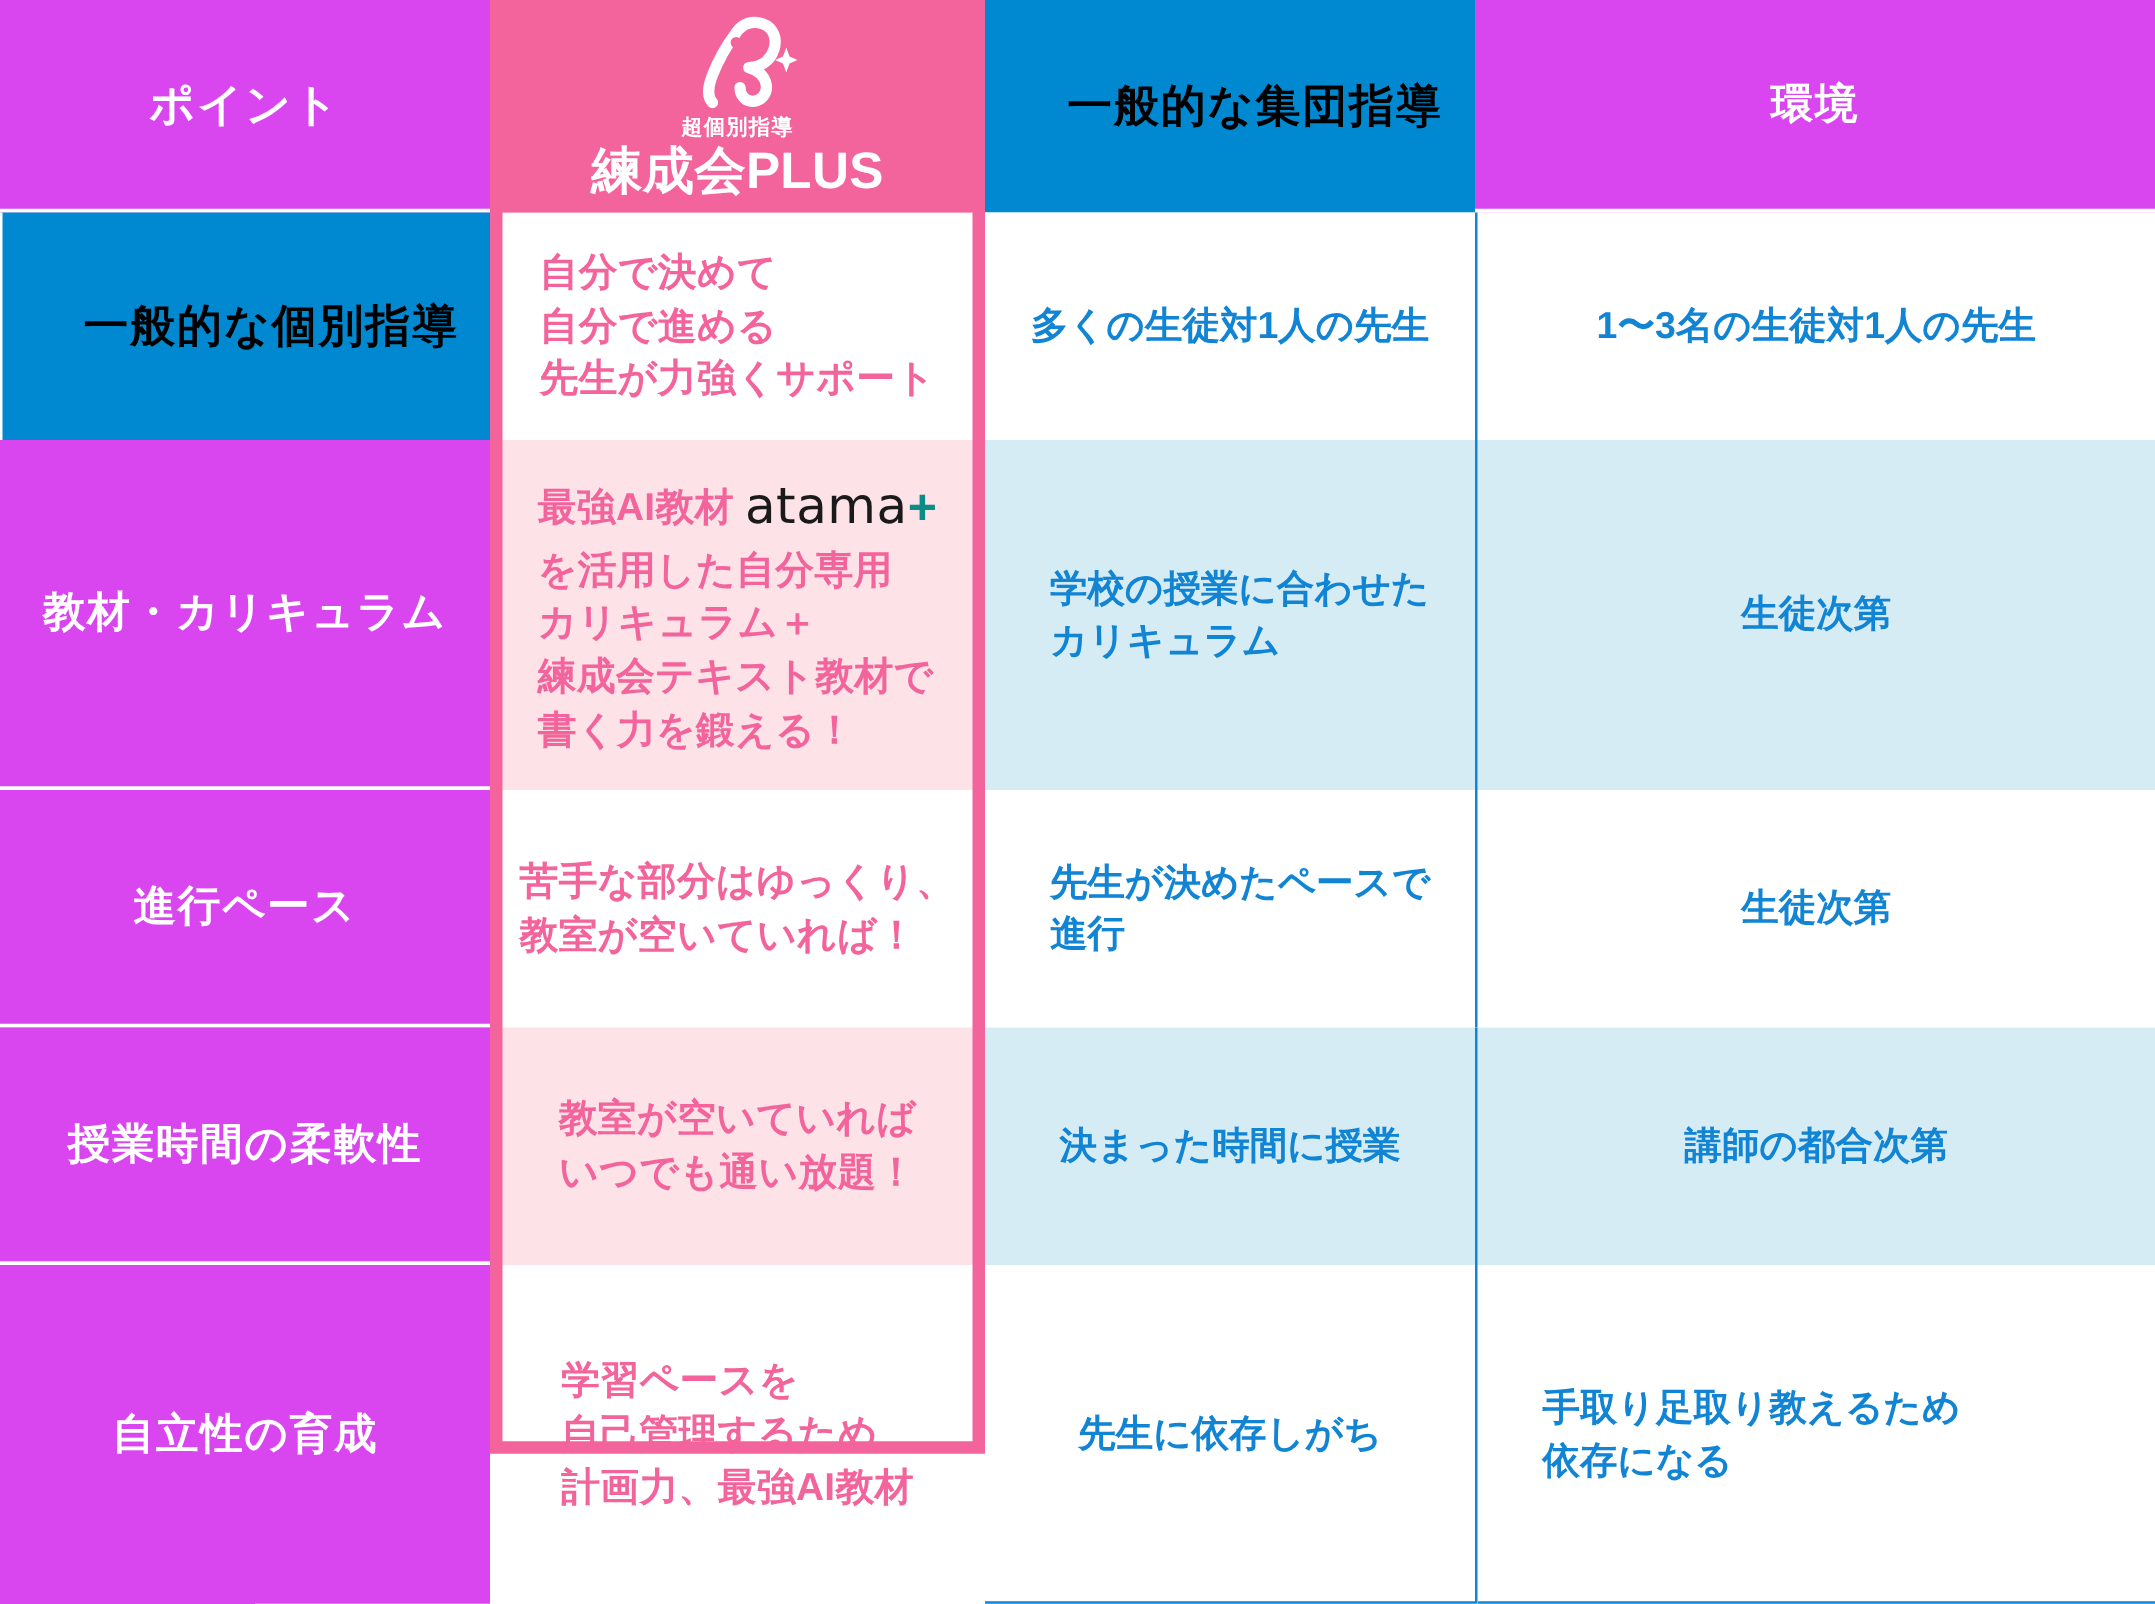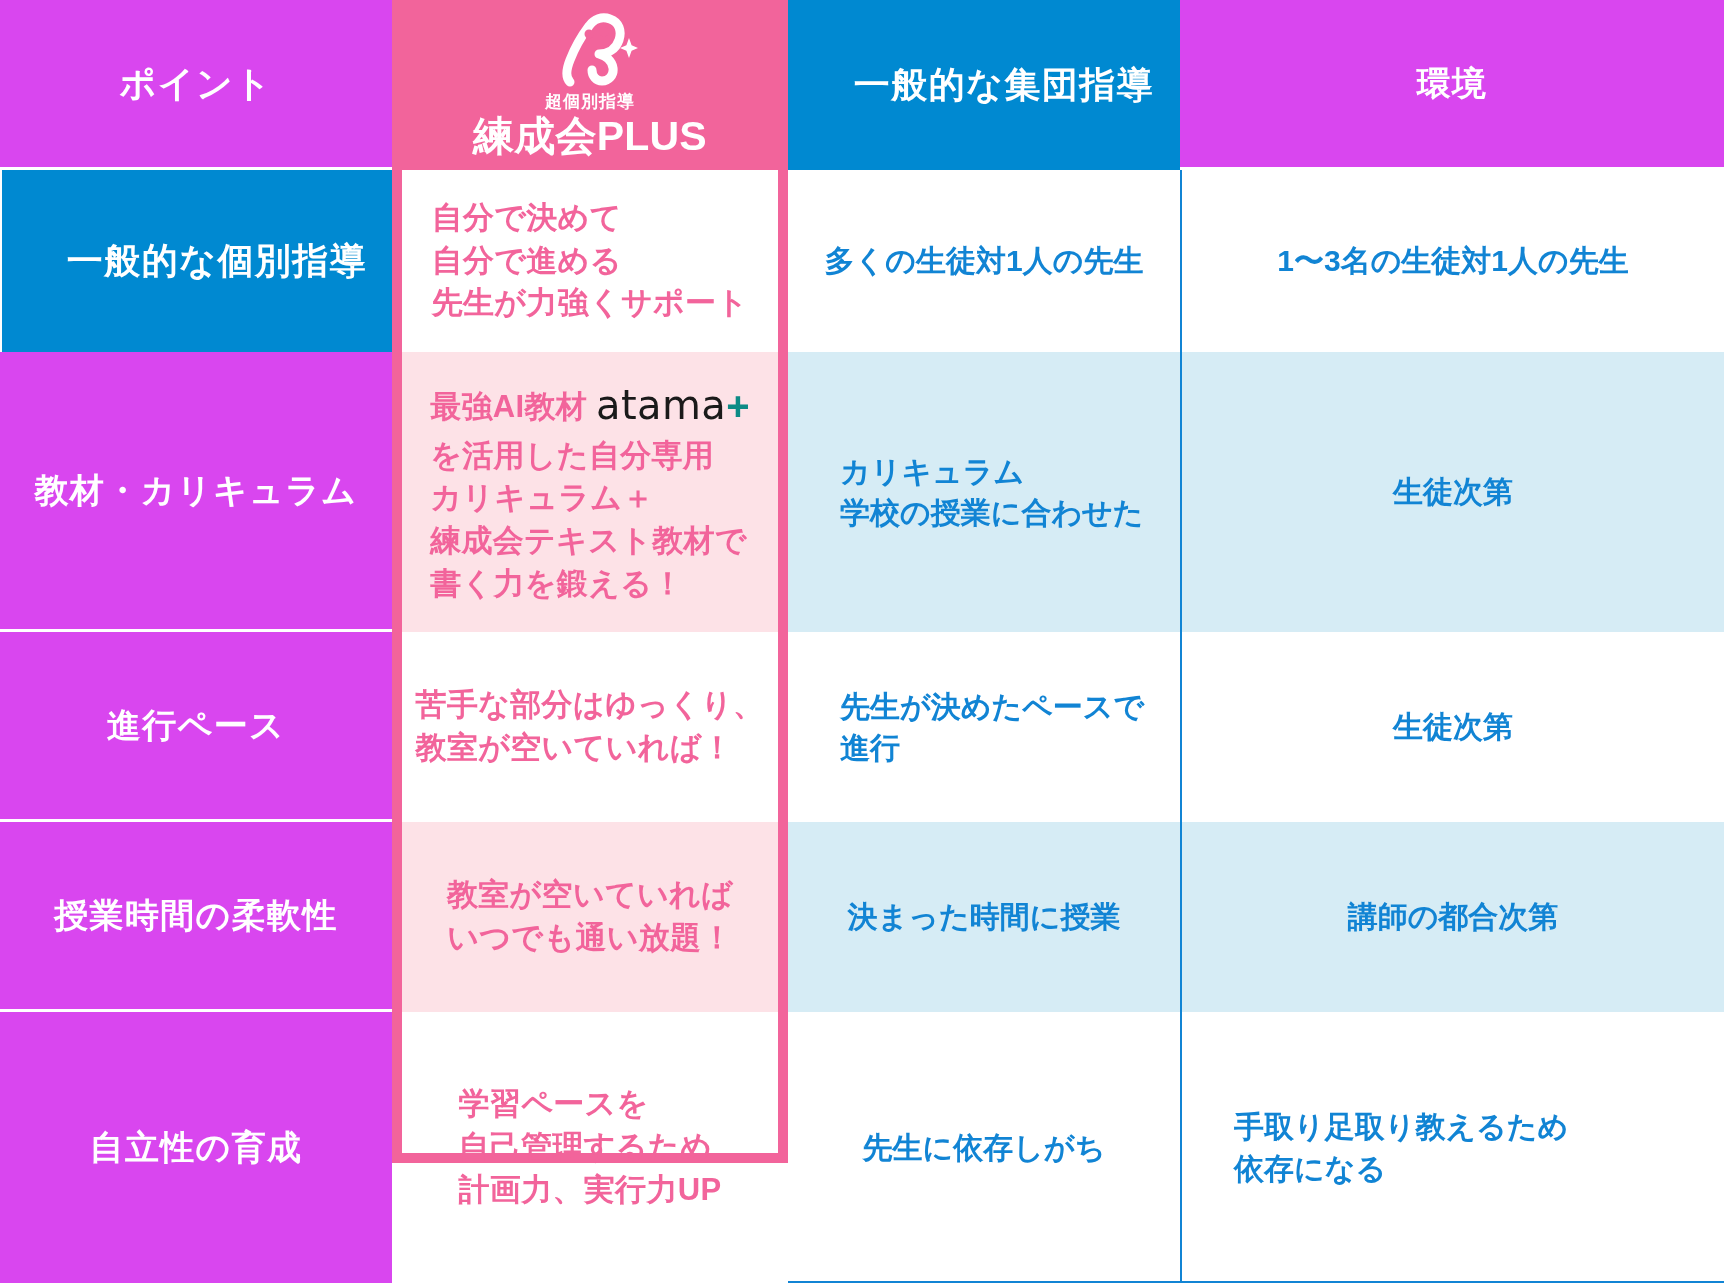--- a/index.html
+++ b/index.html
@@ -94,21 +94,21 @@
   
   .col-gen {
     background: #ffffff;
     color: #1184d4;
     font-weight: 700;
     font-size: 30px;
   }
   .col-gen.alt { background: #d6ecf5; }
   .col-gen.head {
     background: #0089d1;
-    color: #ffffff;
+    color: #000000;
     font-size: 36px;
     letter-spacing: 0.04em;
     padding-left: 40px;
   }
   .col-gen.pad-left {
     align-items: flex-start;
     text-align: left;
     padding-left: 52px;
   }
   .col-gen.c4 { border-left: 2px solid #1184d4; }
@@ -243,22 +243,22 @@
         <span class="plus-line"><span>最強AI教材</span> <span class="atama-logo">atama</span><span class="atama-plus">+</span></span>
         <span class="plus-line">を活用した自分専用</span>
         <span class="plus-line">カリキュラム＋</span>
         <span class="plus-line">練成会テキスト教材で</span>
         <span class="plus-line">書く力を鍛える！</span>
       </span>
     </div>
 
     <div class="cell col-gen alt c3 pad-left">
       <span class="gen-text">
+        <span class="gen-line">学校の授業に合わせた</span>
         <span class="gen-line">カリキュラム</span>
-        <span class="gen-line">学校の授業に合わせた</span>
       </span>
     </div>
 
     <div class="cell col-gen alt c4">
       <span class="gen-text">
         <span class="gen-line">生徒次第</span>
       </span>
     </div>
 
     <div class="cell col-point">
@@ -309,21 +309,21 @@
     </div>
 
     <div class="cell col-point last">
       <span>自立性の育成</span>
     </div>
 
     <div class="cell col-plus">
       <span class="plus-text lefty">
         <span class="plus-line">学習ペースを</span>
         <span class="plus-line">自己管理するため</span>
-        <span class="plus-line">計画力、実行力UP</span>
+        <span class="plus-line">計画力、最強AI教材</span>
       </span>
     </div>
 
     <div class="cell col-gen c3 row-bottomline">
       <span class="gen-text">
         <span class="gen-line">先生に依存しがち</span>
       </span>
     </div>
 
     <div class="cell col-gen c4 pad-left row-bottomline">

